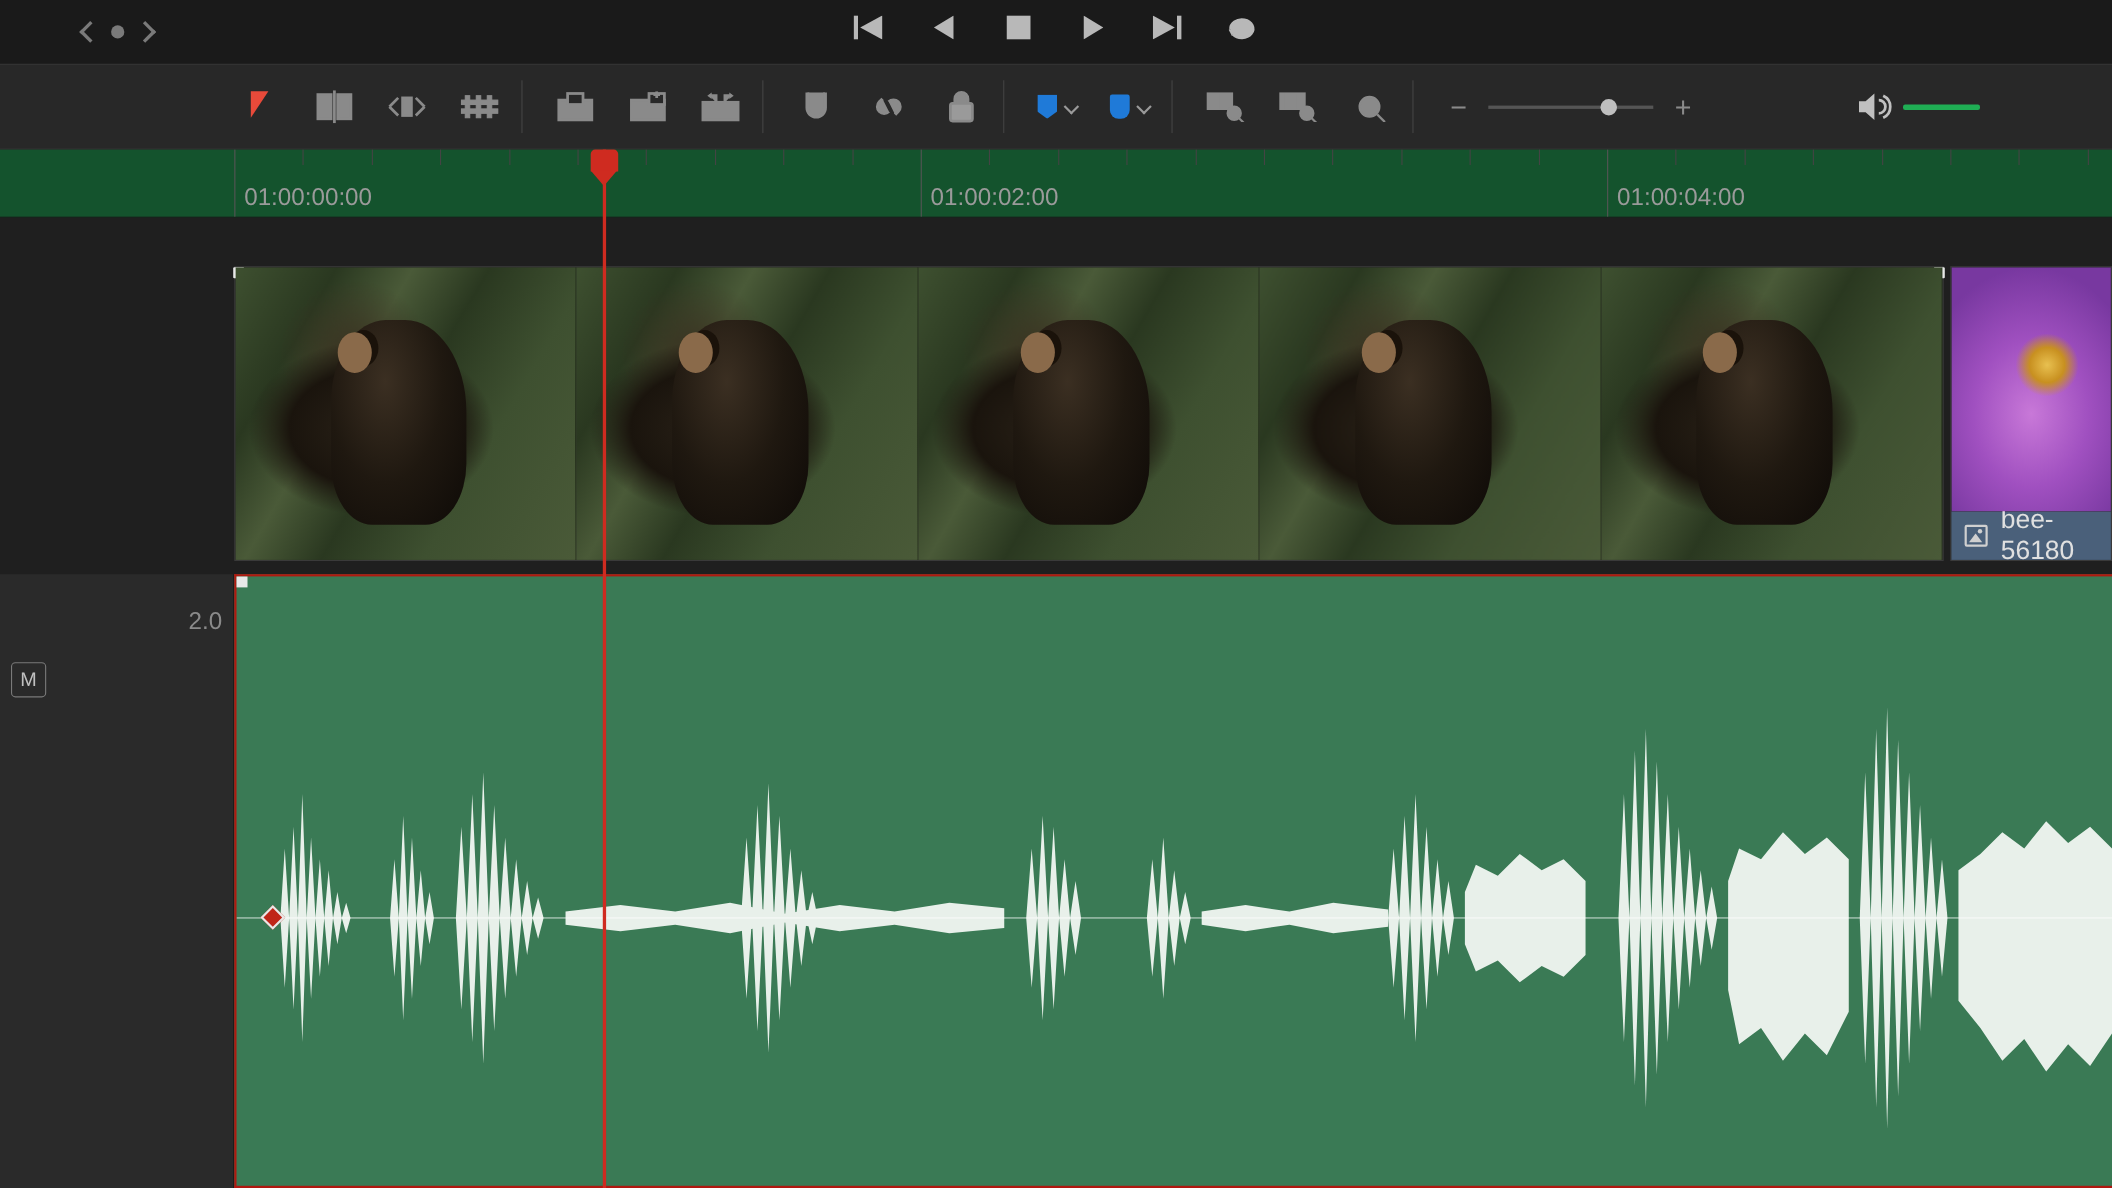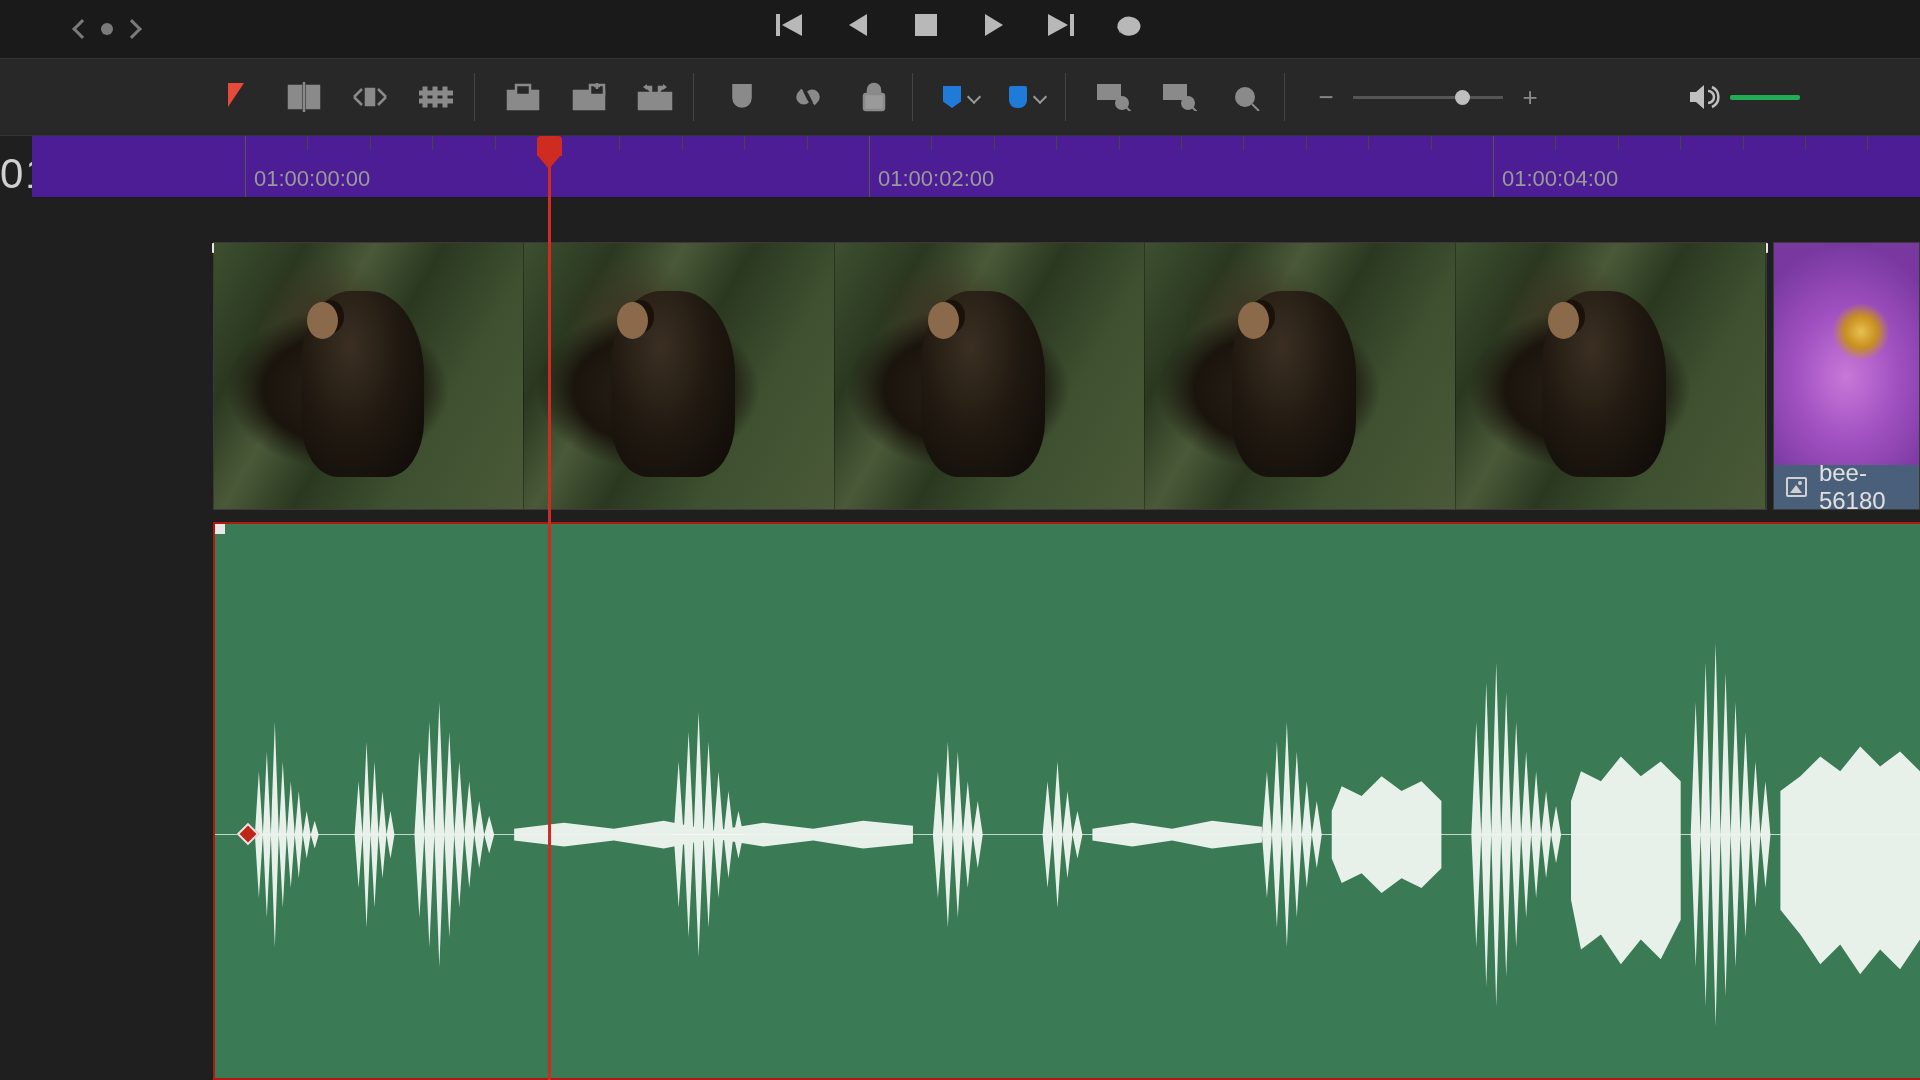--- a/index.html
+++ b/index.html
@@ -92,23 +92,22 @@
   .vol-icon { position: absolute; right: 120px; display: flex; align-items: center; gap: 10px; }
   .vol-bar { width: 70px; height: 5px; background: #1fae54; border-radius: 2px; }
 
   
   .ruler {
     position: absolute;
     top: 136px;
     left: 0;
     right: 0;
     height: 62px;
-    background: #4c1d95;
+    background: #14532d;
     border-bottom: 1px solid #1a1a1a;
-    margin-left: 32px;
   }
   .timecode-display {
     position: absolute;
     left: 0;
     top: 150px;
     font-size: 42px;
     color: #d0d0d0;
     font-weight: 300;
     letter-spacing: 2px;
   }
@@ -601,20 +600,24 @@
       <div class="thumb bee"></div>
     </div>
     <div class="clip-label">
       <div class="pic-icon"></div>
       <span>bee-56180</span>
     </div>
   </div>
 </div>
 
 <div class="audio-track">
+  <div class="audio-sidebar">
+    <div class="db-label">2.0</div>
+    <div class="mute-btn">M</div>
+  </div>
   <div class="audio-clip">
     <div class="audio-handle"></div>
     <svg viewBox="0 0 1710 560" preserveAspectRatio="none">
       <g fill="#e8f0ea">
 
         <path d="M40 314 L44 250 L48 314 L52 230 L56 314 L60 200 L64 314 L68 240 L72 314 L76 260 L80 314 L84 270 L88 314 L92 290 L96 314 L100 300 L104 314 Z"></path>
         <path d="M40 314 L44 378 L48 314 L52 398 L56 314 L60 428 L64 314 L68 388 L72 314 L76 368 L80 314 L84 358 L88 314 L92 338 L96 314 L100 328 L104 314 Z"></path>
 
         <path d="M140 314 L144 260 L148 314 L152 220 L156 314 L160 240 L164 314 L168 270 L172 314 L176 290 L180 314 Z"></path>
         <path d="M140 314 L144 368 L148 314 L152 408 L156 314 L160 388 L164 314 L168 358 L172 314 L176 338 L180 314 Z"></path>

